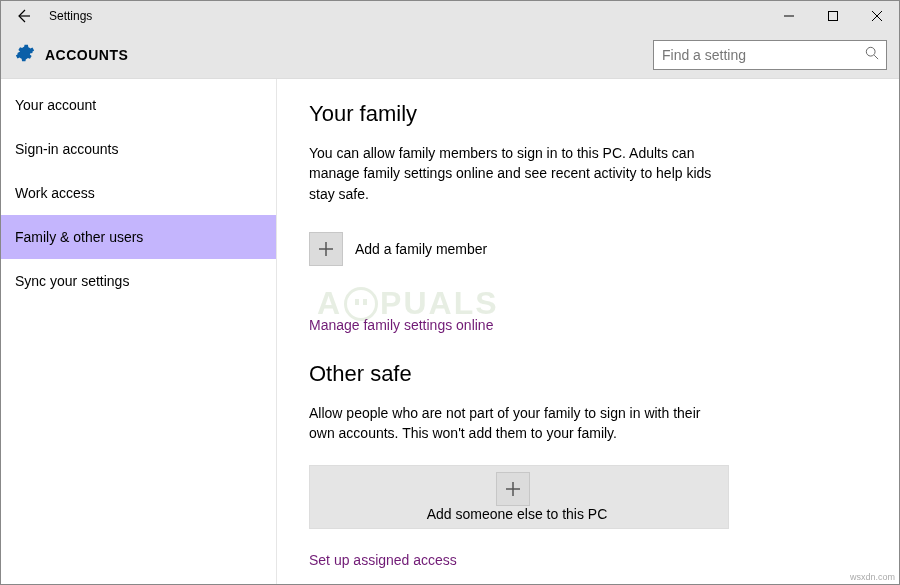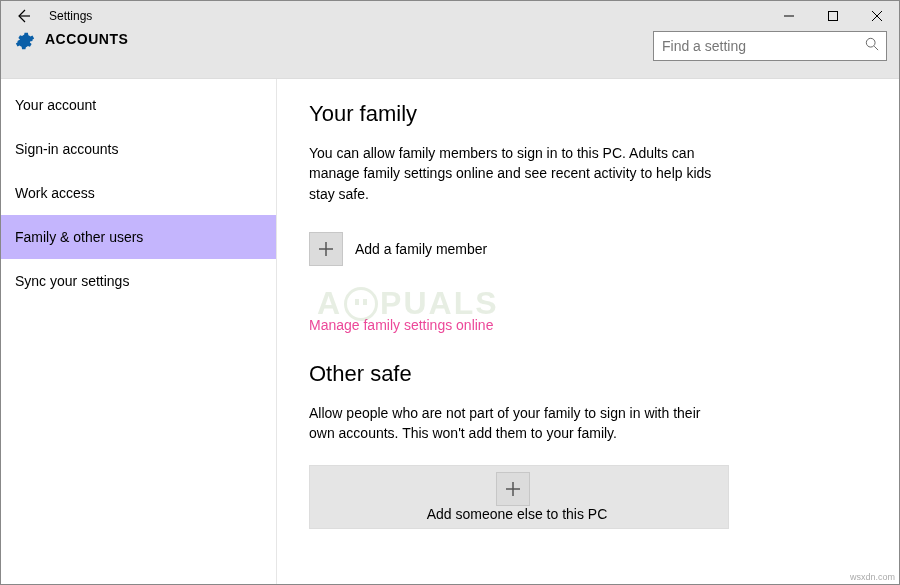--- a/index.html
+++ b/index.html
@@ -6,21 +6,21 @@
     body { width: 900px; height: 585px; background: #fff; overflow: hidden; border: 1px solid #888; }
 
     
     .titlebar { height: 30px; display: flex; align-items: center; background: #e6e6e6; }
     .back-btn { width: 44px; height: 30px; display: flex; align-items: center; justify-content: center; cursor: pointer; }
     .title-text { font-size: 12px; color: #000; margin-left: 4px; }
     .win-controls { margin-left: auto; display: flex; }
     .win-btn { width: 44px; height: 30px; display: flex; align-items: center; justify-content: center; cursor: pointer; }
 
     
-    .header { height: 48px; background: #e6e6e6; display: flex; align-items: flex-start; padding: 0 12px; border-bottom: 1px solid #ddd; }
+    .header { height: 48px; background: #e6e6e6; display: flex; align-items: center; padding: 0 12px; border-bottom: 1px solid #ddd; }
     .gear { margin-right: 10px; margin-left: 2px; }
     .header-title { font-size: 14px; font-weight: 600; letter-spacing: 0.5px; }
     .search-wrap { margin-left: auto; position: relative; }
     .search-input { width: 234px; height: 30px; border: 1px solid #888; padding: 0 30px 0 8px; font-size: 14px; color: #555; background: #fff; }
     .search-input::placeholder { color: #777; }
     .search-icon { position: absolute; right: 8px; top: 50%; transform: translateY(-50%); }
 
     
     .body { display: flex; height: calc(100% - 78px); }
     .sidebar { width: 276px; background: #fff; border-right: 1px solid #e6e6e6; padding-top: 4px; }
@@ -30,21 +30,21 @@
     
     .content { flex: 1; padding: 22px 32px 0 32px; overflow-y: auto; position: relative; }
     .section-heading { font-size: 22px; font-weight: 400; margin-bottom: 16px; color: #000; }
     .section-desc { font-size: 14px; color: #000; line-height: 1.45; max-width: 420px; margin-bottom: 22px; }
     .add-row { display: flex; align-items: center; margin-bottom: 22px; width: 420px; padding: 6px 0; }
     .add-row.hover { background: #e5e5e5; padding: 6px 4px 6px 0; border: 1px solid #ddd; flex-direction: column; }
     .plus-box { width: 34px; height: 34px; background: #dcdcdc; border: 1px solid #c7c7c7; display: flex; align-items: center; justify-content: center; margin-right: 12px; flex-shrink: 0; }
     .add-row.hover .plus-box { margin-left: 4px; }
     .plus-box svg { display: block; }
     .add-label { font-size: 14px; color: #000; }
-    .link { color: #ec4899; font-size: 14px; margin-bottom: 28px; cursor: pointer; display: inline-block; }
+    .link { color: #701a75; font-size: 14px; margin-bottom: 28px; cursor: pointer; display: inline-block; }
     .section-spacer { height: 22px; }
 
     .watermark { position: absolute; left: 40px; top: 206px; font-size: 32px; font-weight: 700; color: rgba(120,160,100,0.18); letter-spacing: 2px; pointer-events: none; display: flex; align-items: center; }
     .watermark-face { width: 34px; height: 34px; border: 3px solid rgba(120,160,100,0.18); border-radius: 50%; margin: 0 2px; position: relative; }
     .watermark-face::before, .watermark-face::after { content: ""; position: absolute; width: 4px; height: 6px; background: rgba(120,160,100,0.18); top: 9px; }
     .watermark-face::before { left: 8px; }
     .watermark-face::after { right: 8px; }
     .corner { position: absolute; right: 4px; bottom: 2px; font-size: 9px; color: #aaa; }
   </style>
 </head>
@@ -141,16 +141,17 @@
 
     <div class="add-row hover">
       <div class="plus-box">
         <svg width="18" height="18" viewBox="0 0 18 18">
             <path d="M9 2 V16 M2 9 H16" stroke="#555" stroke-width="1.5"></path>
           </svg>
       </div>
       <span class="add-label">Add someone else to this PC</span>
     </div>
 
+    <a class="link" style="margin-bottom:0">Set up assigned access</a>
 
     <div class="corner">wsxdn.com</div>
   </div>
 </div>
 
 </body></html>

